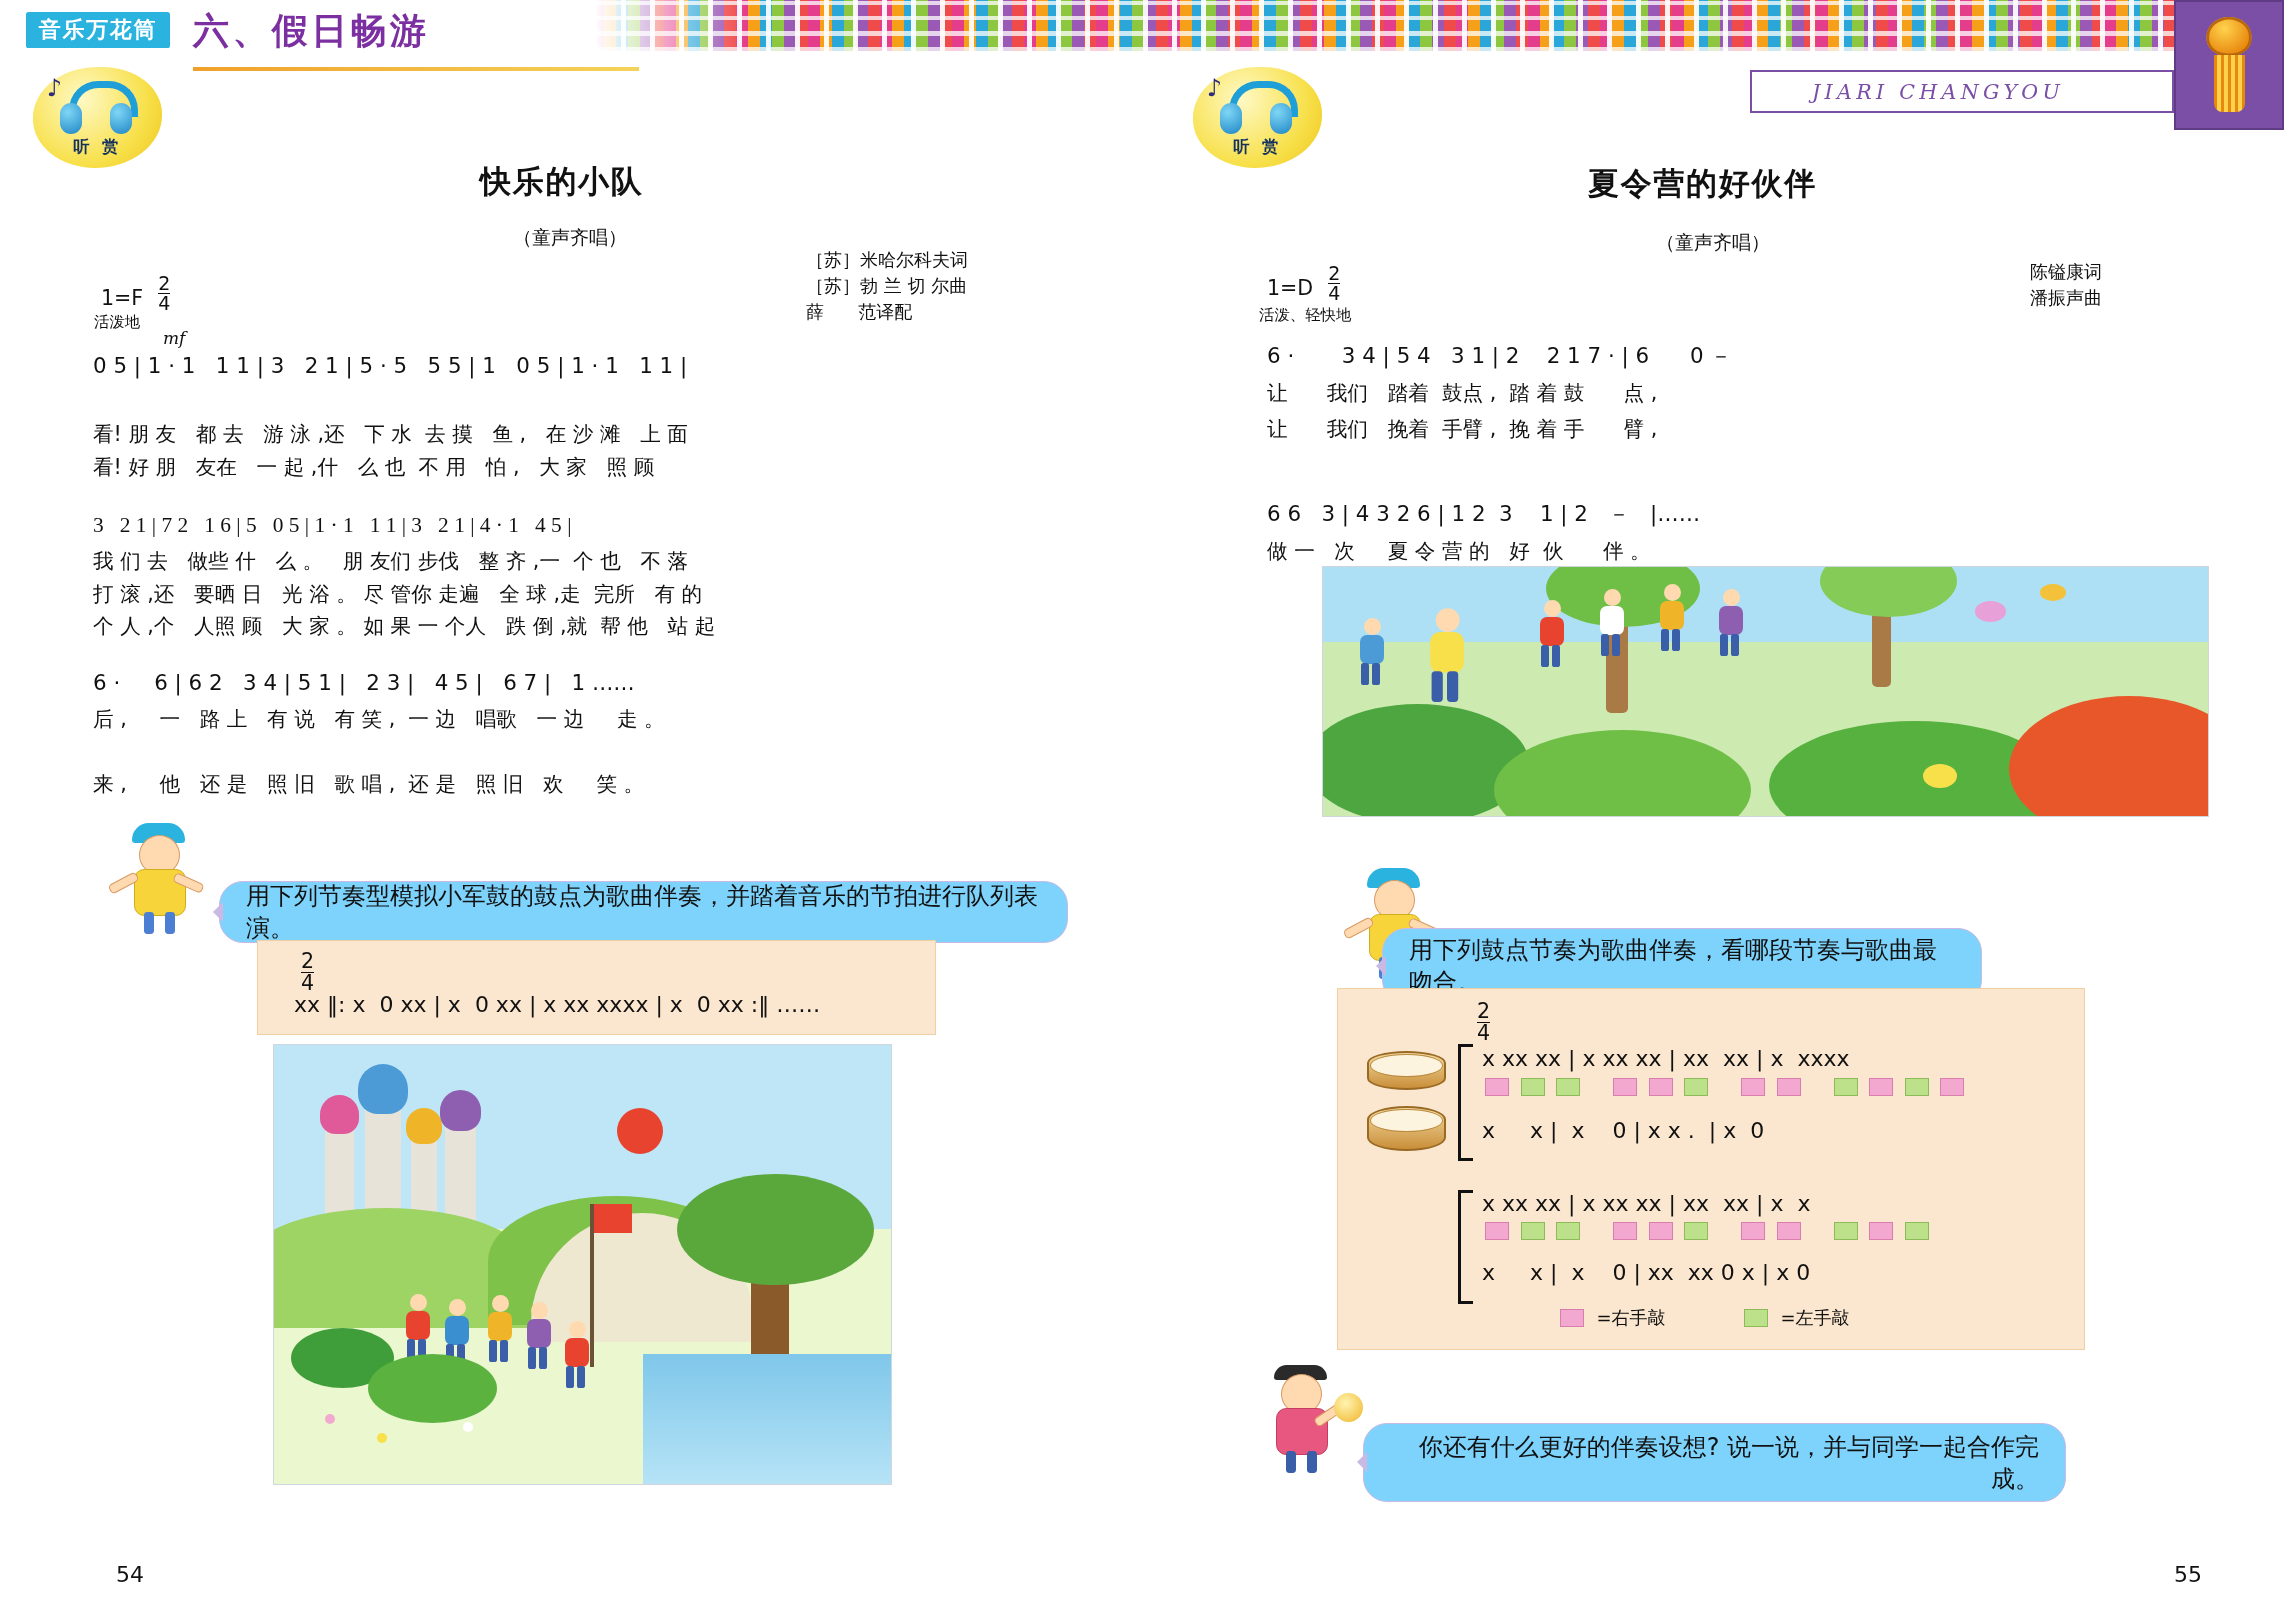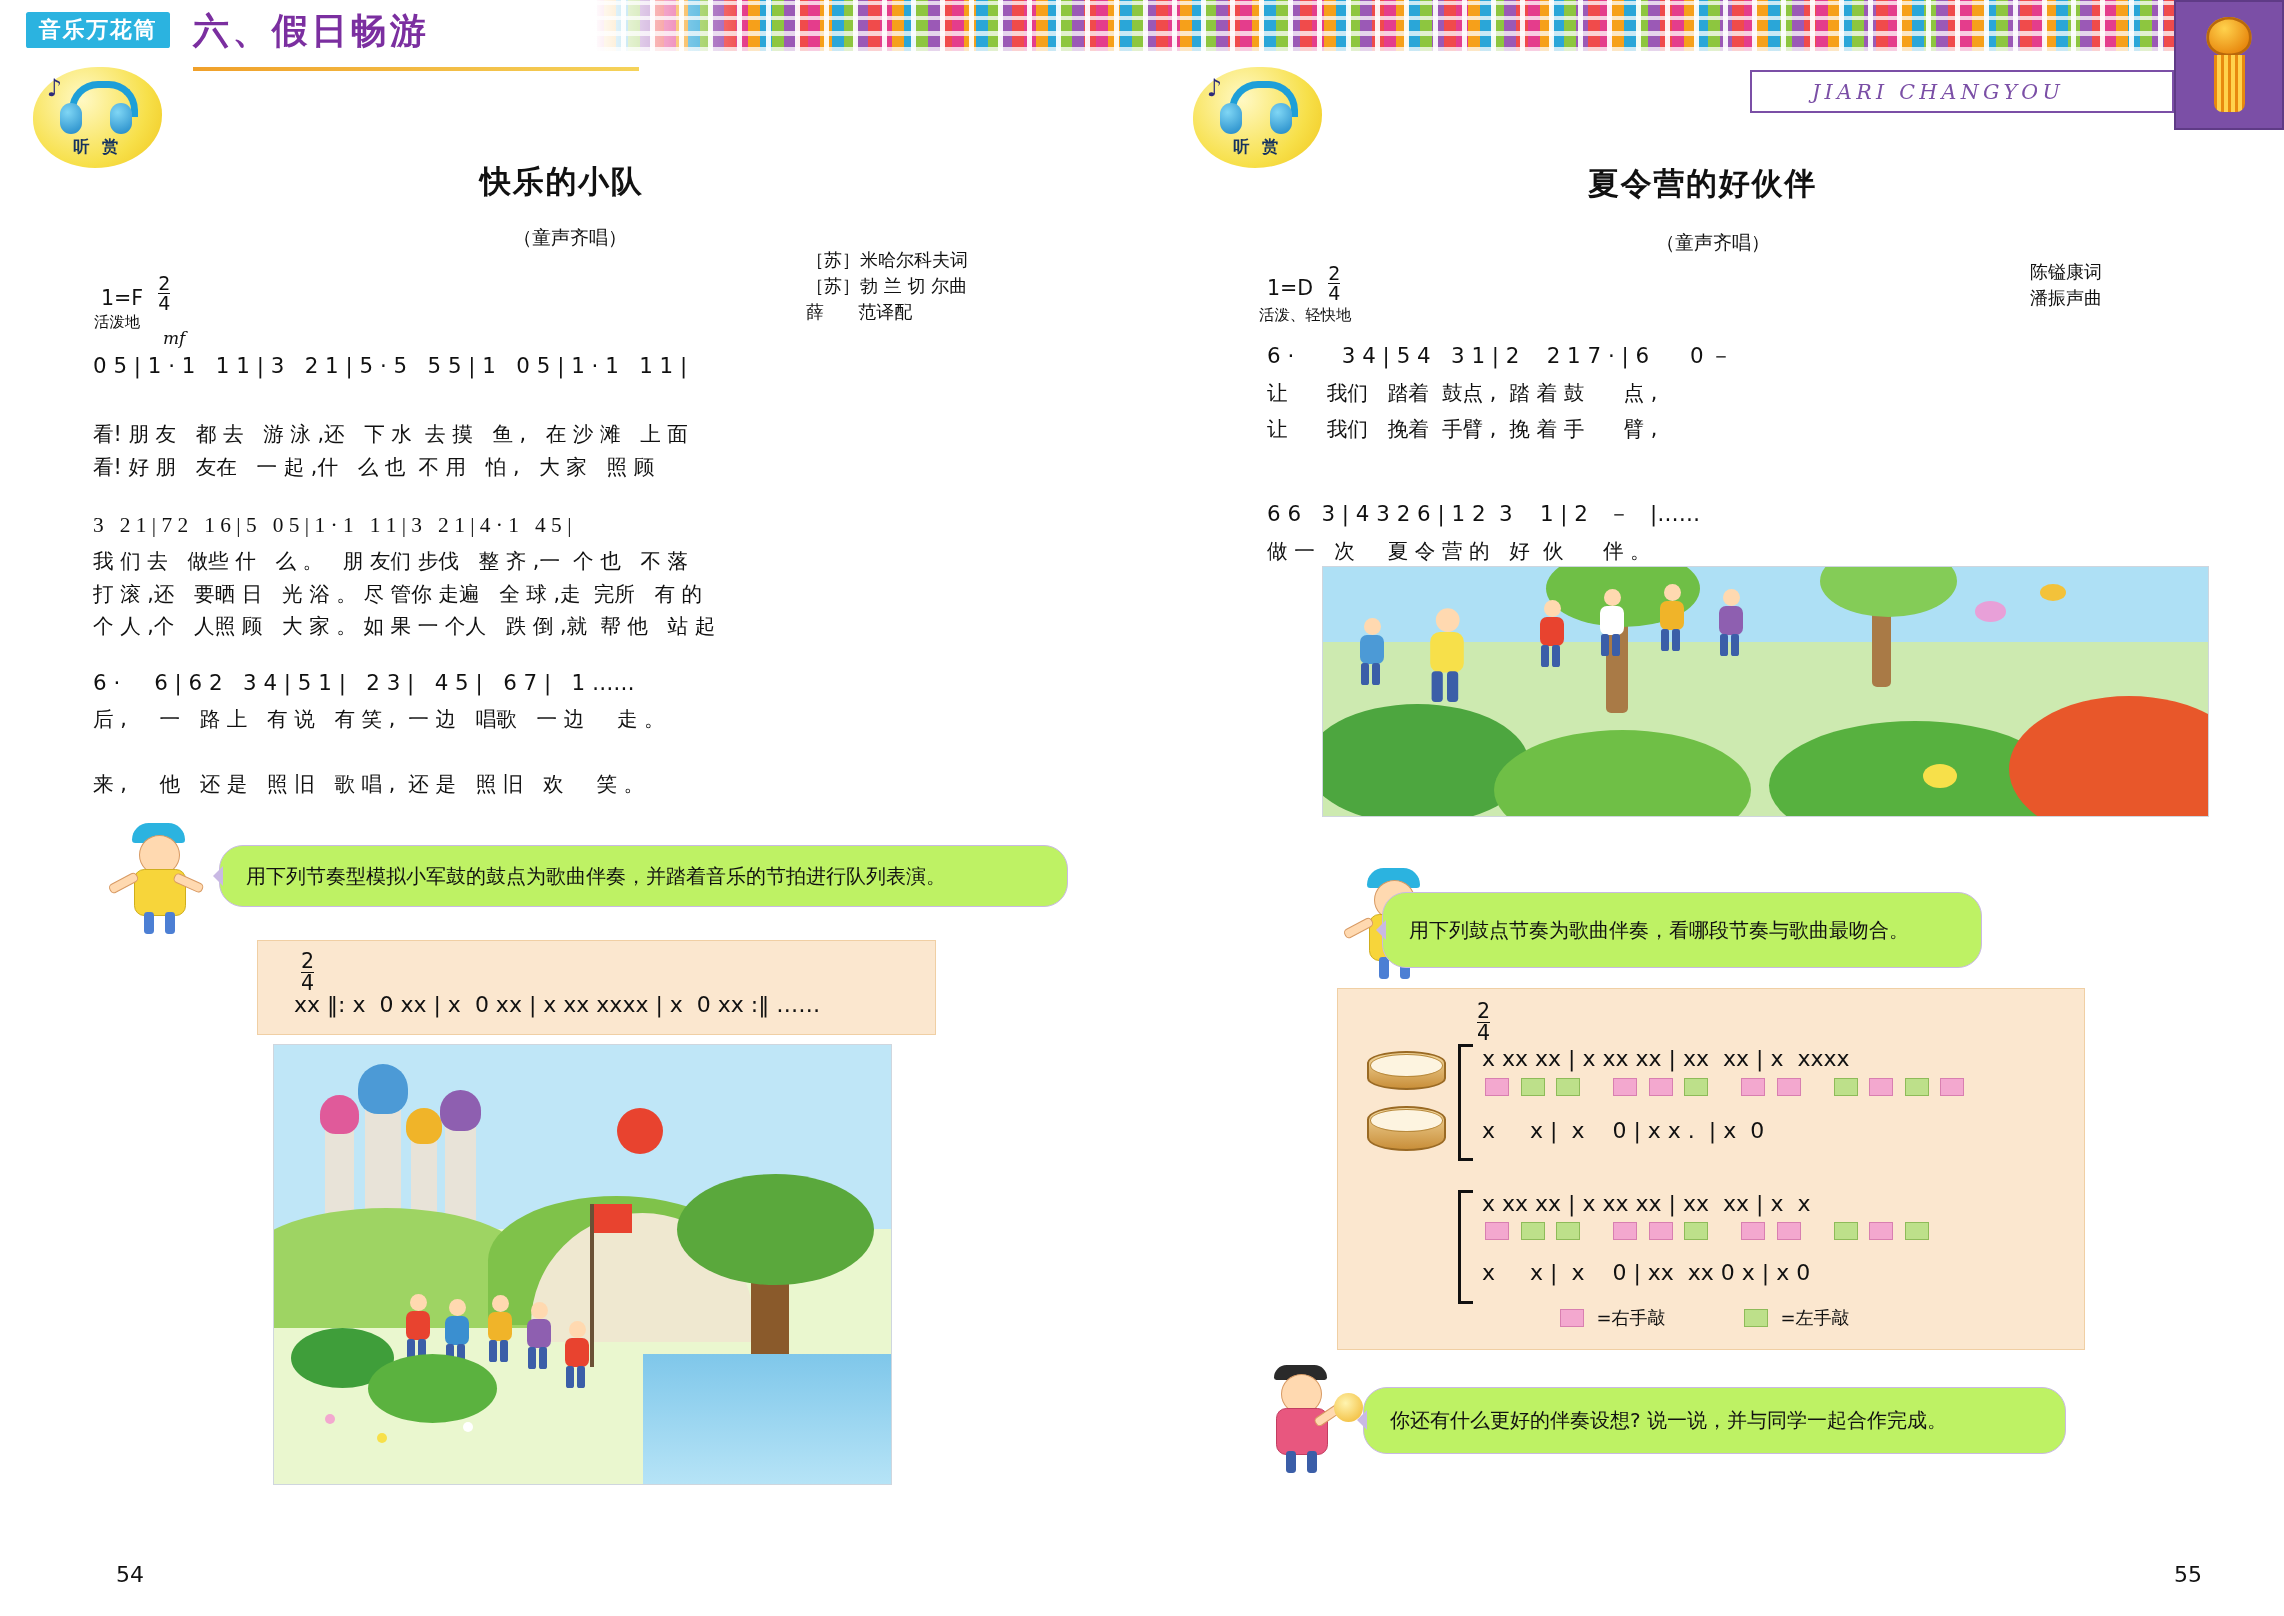--- a/index.html
+++ b/index.html
@@ -116,23 +116,23 @@
   .keysig .frac i{display:block;border-top:1.7px solid #111;font-style:normal;font-size:19px;}
   .tempo{position:absolute;font-size:15.4px;color:#111;}
   .dyn{position:absolute;font-size:17px;color:#111;font-style:italic;font-family:"DejaVu Serif","Liberation Serif",serif;}
 
   .staff-line{position:absolute;white-space:pre;font-size:21.4px;color:#111;letter-spacing:0;
     font-family:"DejaVu Sans","Liberation Sans",sans-serif;}
   .lyric-line{position:absolute;white-space:pre;font-size:20.6px;color:#111;}
 
   
   .bubble{
-    position:absolute;background:#bef264;border:1.7px solid #c9b9e4;border-radius:24px;
+    position:absolute;background:#7dd3fc;border:1.7px solid #c9b9e4;border-radius:24px;
     display:flex;align-items:center;padding:0 26px;box-sizing:border-box;
-    font-size:20px;color:#111;
+    font-size:24px;color:#111;margin-top:36px;
   }
   .bubble:before{
     content:"";position:absolute;left:-17px;top:50%;margin-top:-10.3px;
     width:0;height:0;border:10.3px solid transparent;border-right-color:#c9b9e4;
   }
 
   
   .kid{position:absolute;}
   .kid .head{
     position:absolute;left:19px;top:13.7px;width:39px;height:38px;border-radius:50%;
@@ -507,20 +507,20 @@
 
   <div class="kid" style="left:1262px;top:1360px;width:82px;height:103px;">
     <div class="hat" style="background:#2a2a2a;height:15.4px;top:5.1px;"></div>
     <div class="head"></div>
     <div class="body" style="background:#e8577f;border-color:#c23d61;"></div>
     <div class="arm" style="left:51px;top:50px;transform:rotate(-34deg);"></div>
     <div class="leg" style="left:24px;top:91px;background:#3b5ea8;"></div>
     <div class="leg" style="left:45px;top:91px;background:#3b5ea8;"></div>
     <div style="position:absolute;left:72px;top:33px;width:29px;height:29px;border-radius:50%;background:radial-gradient(circle at 40% 35%,#fff4b0,#f0b429);"></div>
   </div>
-  <div class="bubble" style="left:1363px;top:1387px;width:703px;height:67px;">
+  <div class="bubble" style="left:1363px;top:1387px;width:703px;height:79px;text-align:right;">
     <span>你还有什么更好的伴奏设想? 说一说，并与同学一起合作完成。</span>
   </div>
 
   <div class="pagenum" style="right:82px;">55</div>
 
 </div>
 
 
 </body></html>

